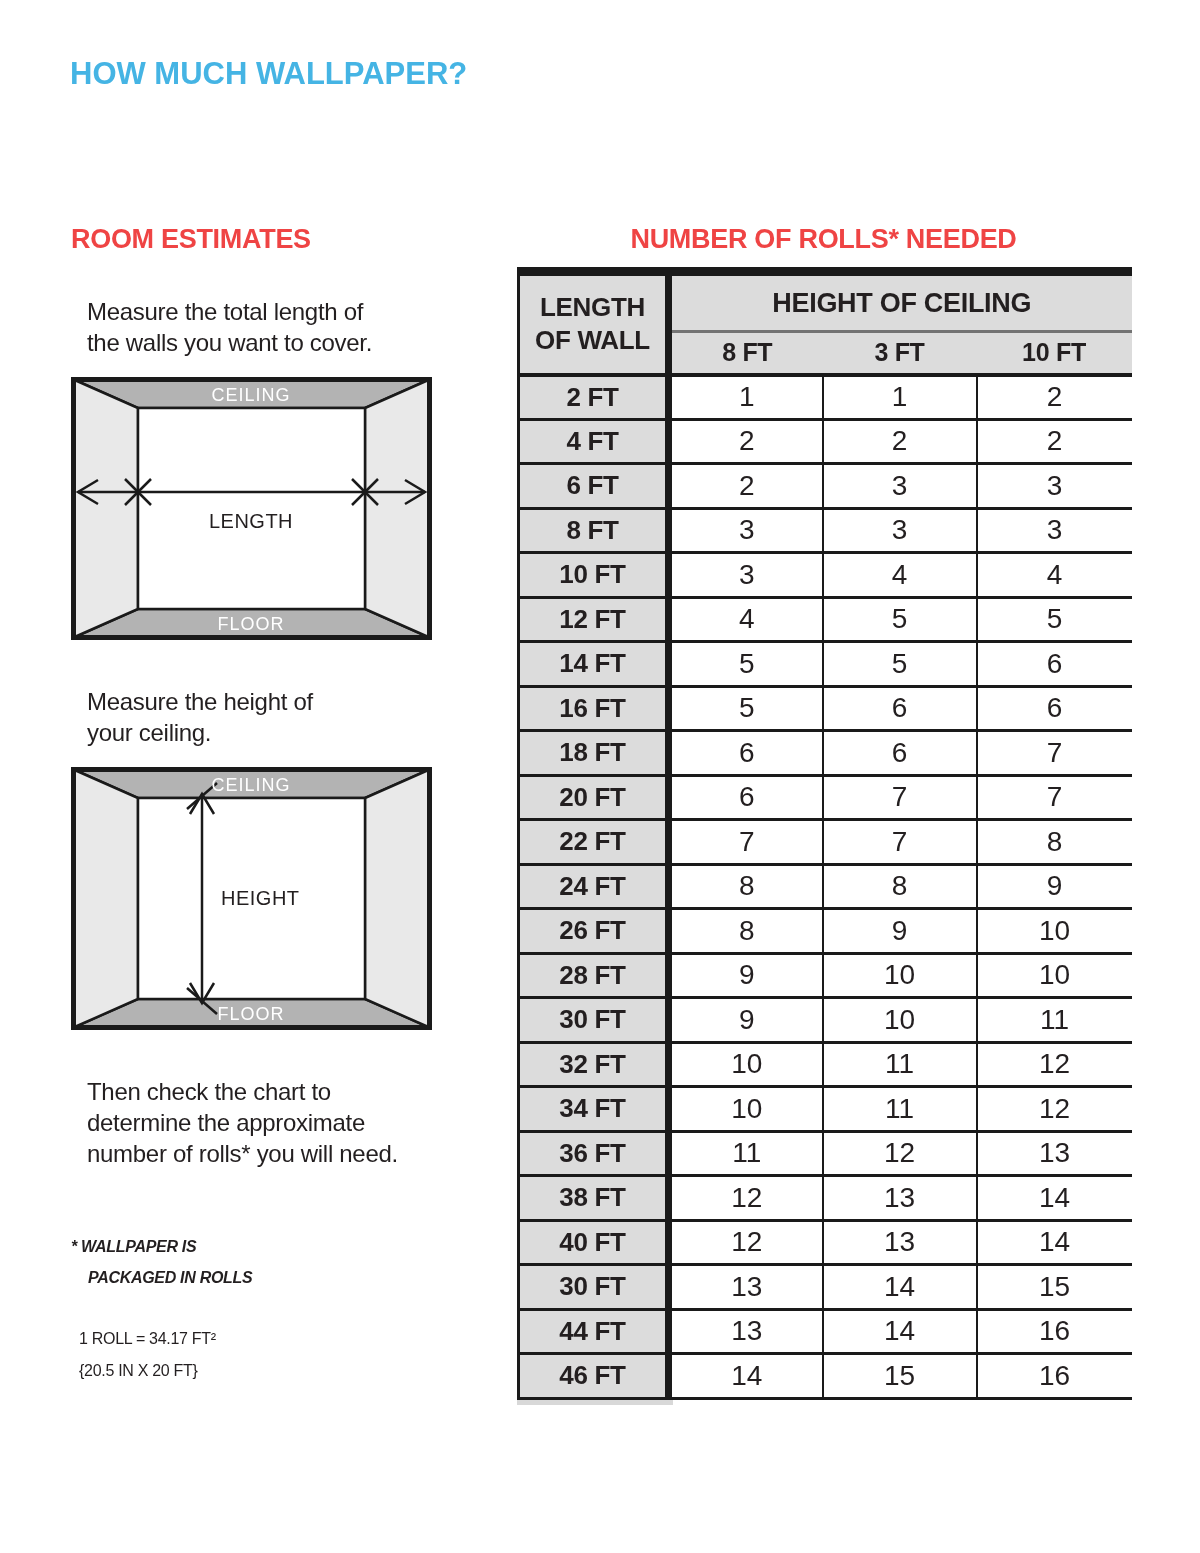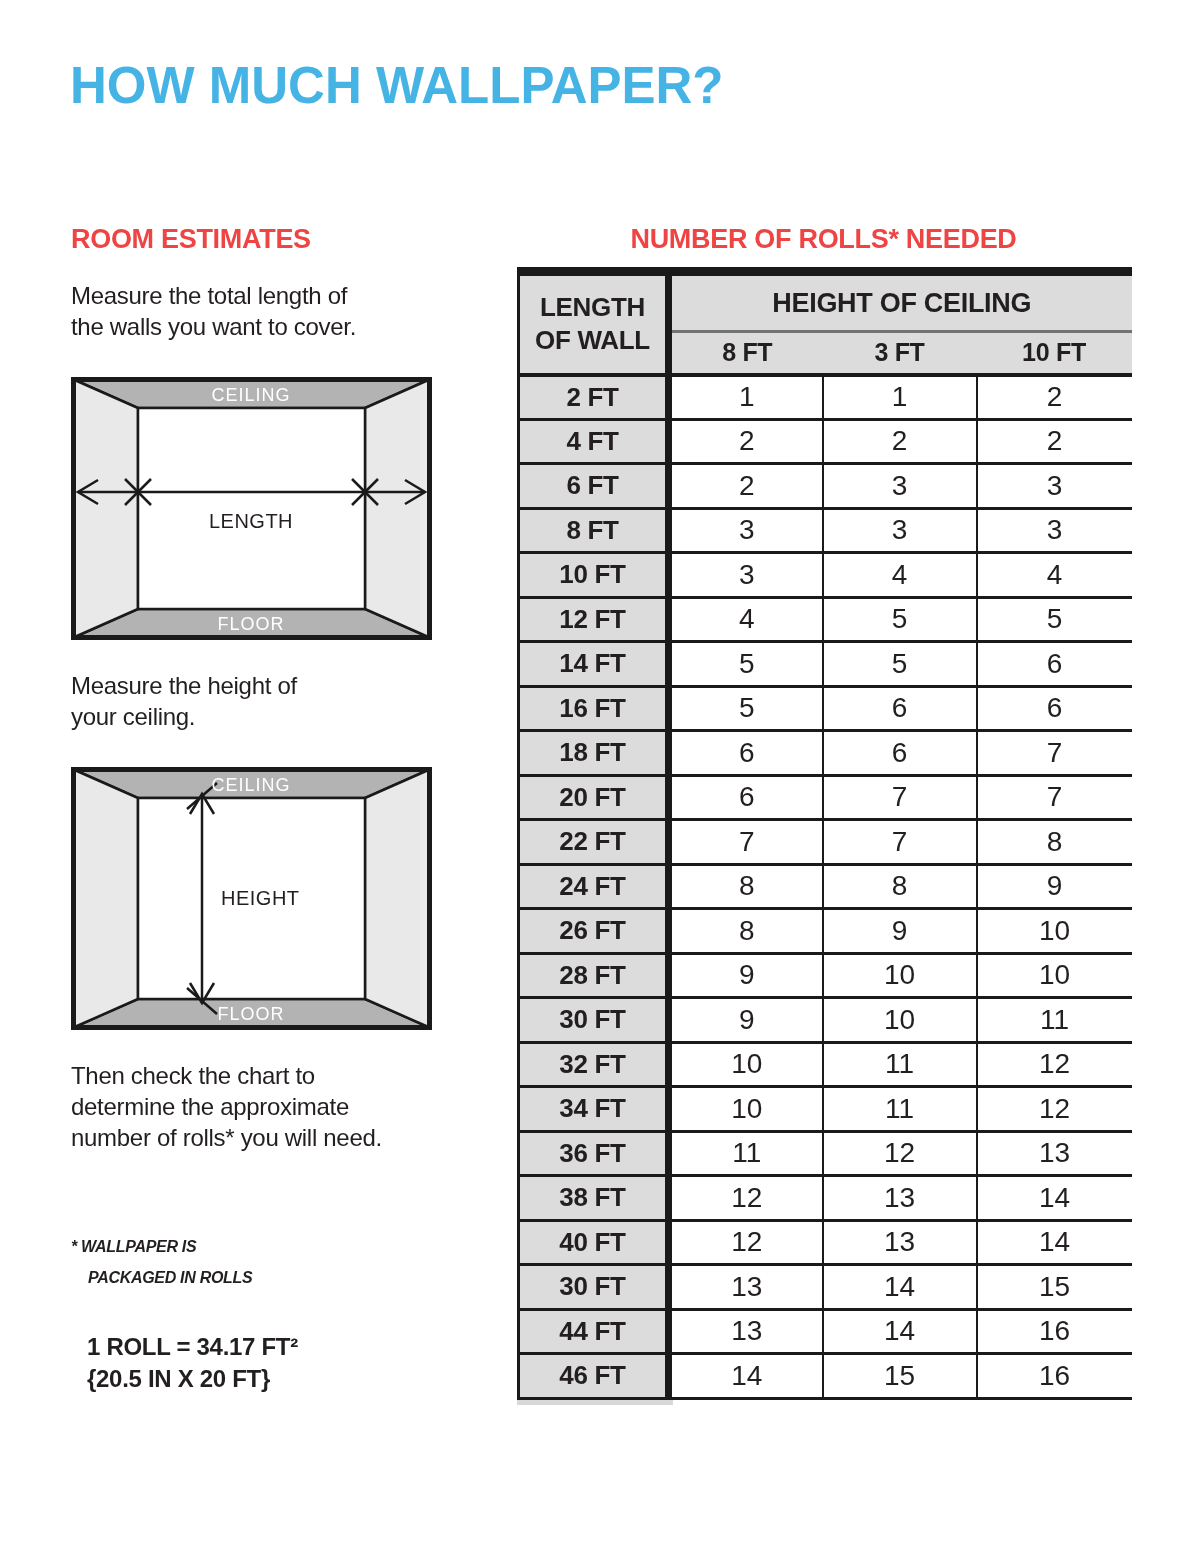--- a/index.html
+++ b/index.html
@@ -7,50 +7,50 @@
   body {
     width: 1200px; height: 1553px;
     background: #ffffff;
     position: relative;
     font-family: "Liberation Sans", sans-serif;
     color: #231F20;
     overflow: hidden;
   }
   .title {
     position: absolute; left: 70px; top: 56px; margin: 0;
-    font-size: 51px; font-weight: bold; color: #45B4E4;
+    font-size: 31px; font-weight: bold; color: #45B4E4;
   }
   .section-heading {
     position: absolute; margin: 0;
     font-size: 27px; font-weight: bold; color: #ef4444;
     letter-spacing: -0.3px;
   }
   .h-room  { left: 71px; top: 224px; }
   .h-rolls { left: 517px; top: 224px; width: 613px; text-align: center; }
 
   .para {
-    position: absolute; margin: 0;
+    position: absolute; margin: 16px;
     font-size: 24px; line-height: 31px;
     white-space: pre-line; letter-spacing: -0.3px;
   }
   .p1 { left: 71px; top: 280px; }
   .p2 { left: 71px; top: 670px; }
   .p3 { left: 71px; top: 1060px; }
 
   .note {
     position: absolute; left: 71px; top: 1231px; margin: 0;
     font-size: 16px; font-weight: bold; line-height: 31px;
     white-space: pre-line;
     padding-left: 17px; text-indent: -17px;
     letter-spacing: -0.3px;
     font-style: italic;
   }
   .rollsize {
-    position: absolute; left: 71px; top: 1315px; margin: 16px;
-    font-size: 24px; font-weight: bold; line-height: 32px;
+    position: absolute; left: 71px; top: 1315px; margin: 8px;
+    font-size: 16px; font-weight: normal; line-height: 32px;
     white-space: pre-line; letter-spacing: -0.3px;
   }
 
   .diagram { position: absolute; left: 71px; }
   .d1 { top: 377px; }
   .d2 { top: 767px; }
   .diagram text { font-family: "Liberation Sans", sans-serif; }
 
   .table-wrap { position: absolute; left: 517px; top: 267px; width: 613px; }
   table.rolls {

